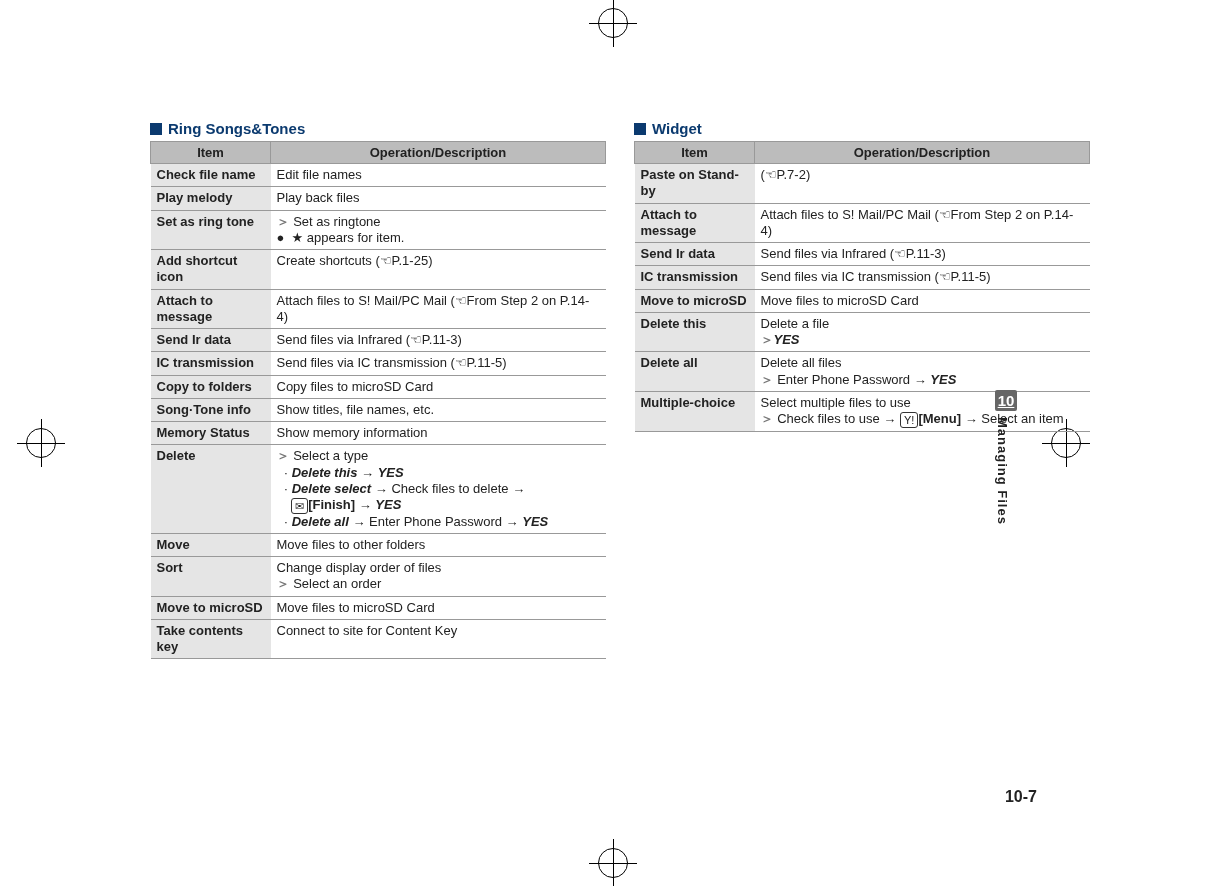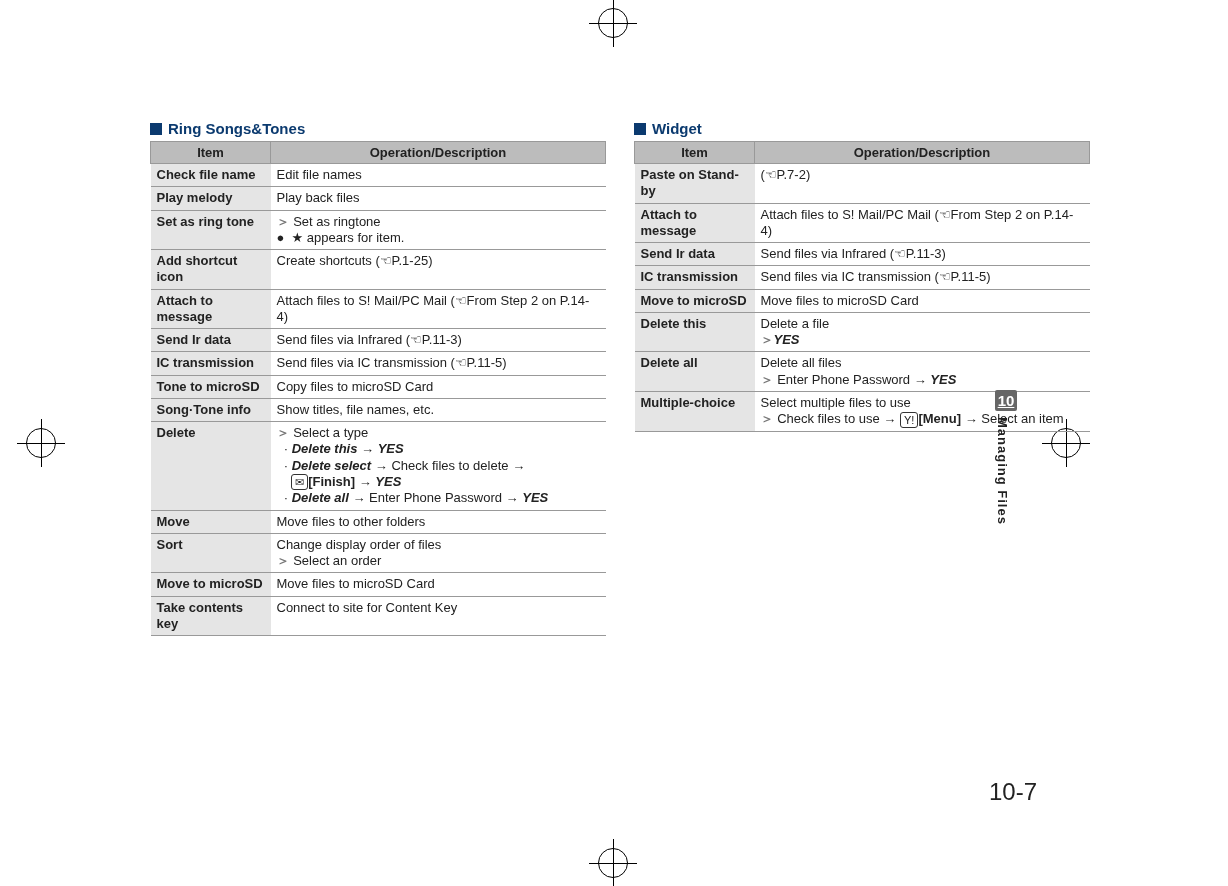--- a/index.html
+++ b/index.html
@@ -15,21 +15,21 @@
   td { padding: 3px 6px; border-top: 1px solid #999; border-bottom: 1px solid #999; vertical-align: top; font-size: 13px; line-height: 1.25; }
   td.item { width: 120px; background: #e5e5e5; font-weight: bold; }
   .chev { color: #777; font-weight: bold; }
   .yesb { font-weight: bold; font-style: italic; }
   .bi { font-weight: bold; font-style: italic; }
   .arrow { font-family: sans-serif; }
   .hand { display: inline-block; transform: scaleX(-1); }
   .side { position: absolute; right: 90px; top: 390px; width: 22px; text-align: center; }
   .chapbox { background: #666; color: #fff; font-weight: bold; font-size: 15px; padding: 2px 0; border-radius: 2px; text-decoration: underline; }
   .vtext { writing-mode: vertical-rl; text-orientation: mixed; font-weight: bold; font-size: 13px; margin-top: 6px; letter-spacing: 1px; }
-  .pgnum { position: absolute; right: 70px; bottom: 80px; font-size: 24px; font-weight: 400; }
+  .pgnum { position: absolute; right: 70px; bottom: 80px; font-size: 16px; font-weight: 700; }
   .reg-circle { position: absolute; width: 30px; height: 30px; border: 1px solid #000; border-radius: 50%; }
   .reg-circle::before { content: ""; position: absolute; left: 50%; top: -10px; bottom: -10px; width: 1px; background: #000; }
   .reg-circle::after { content: ""; position: absolute; top: 50%; left: -10px; right: -10px; height: 1px; background: #000; }
   .btnicon { display:inline-block; border:1px solid #333; border-radius:3px; padding:0 3px; font-size:11px; line-height:14px; vertical-align:middle; }
 </style>
 </head>
 <body>
 
 <div class="page">
 
@@ -86,26 +86,30 @@
             <span>Send files via Infrared (</span><span class="hand">☞</span><span>P.11-3</span><span>)</span>
           </td>
         </tr>
         <tr>
           <td class="item">IC transmission</td>
           <td>
             <span>Send files via IC transmission (</span><span class="hand">☞</span><span>P.11-5</span><span>)</span>
           </td>
         </tr>
         <tr>
-          <td class="item">Tone to microSD</td>
+          <td class="item">Copy to folders</td>
           <td>Copy files to microSD Card</td>
         </tr>
         <tr>
           <td class="item">Song·Tone info</td>
           <td>Show titles, file names, etc.</td>
+        </tr>
+        <tr>
+          <td class="item">Memory Status</td>
+          <td>Show memory information</td>
         </tr>
         <tr>
           <td class="item">Delete</td>
           <td>
             <span class="chev">＞</span>
             <span>Select a type</span><br>
             &nbsp;&nbsp;· <span class="bi">Delete this</span> <span class="arrow">→</span> <span class="yesb">YES</span><br>
             &nbsp;&nbsp;· <span class="bi">Delete select</span> <span class="arrow">→</span> <span>Check files to delete</span> <span class="arrow">→</span><br>
             &nbsp;&nbsp;&nbsp;&nbsp;<span class="btnicon">✉</span><b>[Finish]</b> <span class="arrow">→</span> <span class="yesb">YES</span><br>
             &nbsp;&nbsp;· <span class="bi">Delete all</span> <span class="arrow">→</span> <span>Enter Phone Password</span> <span class="arrow">→</span> <span class="yesb">YES</span>

